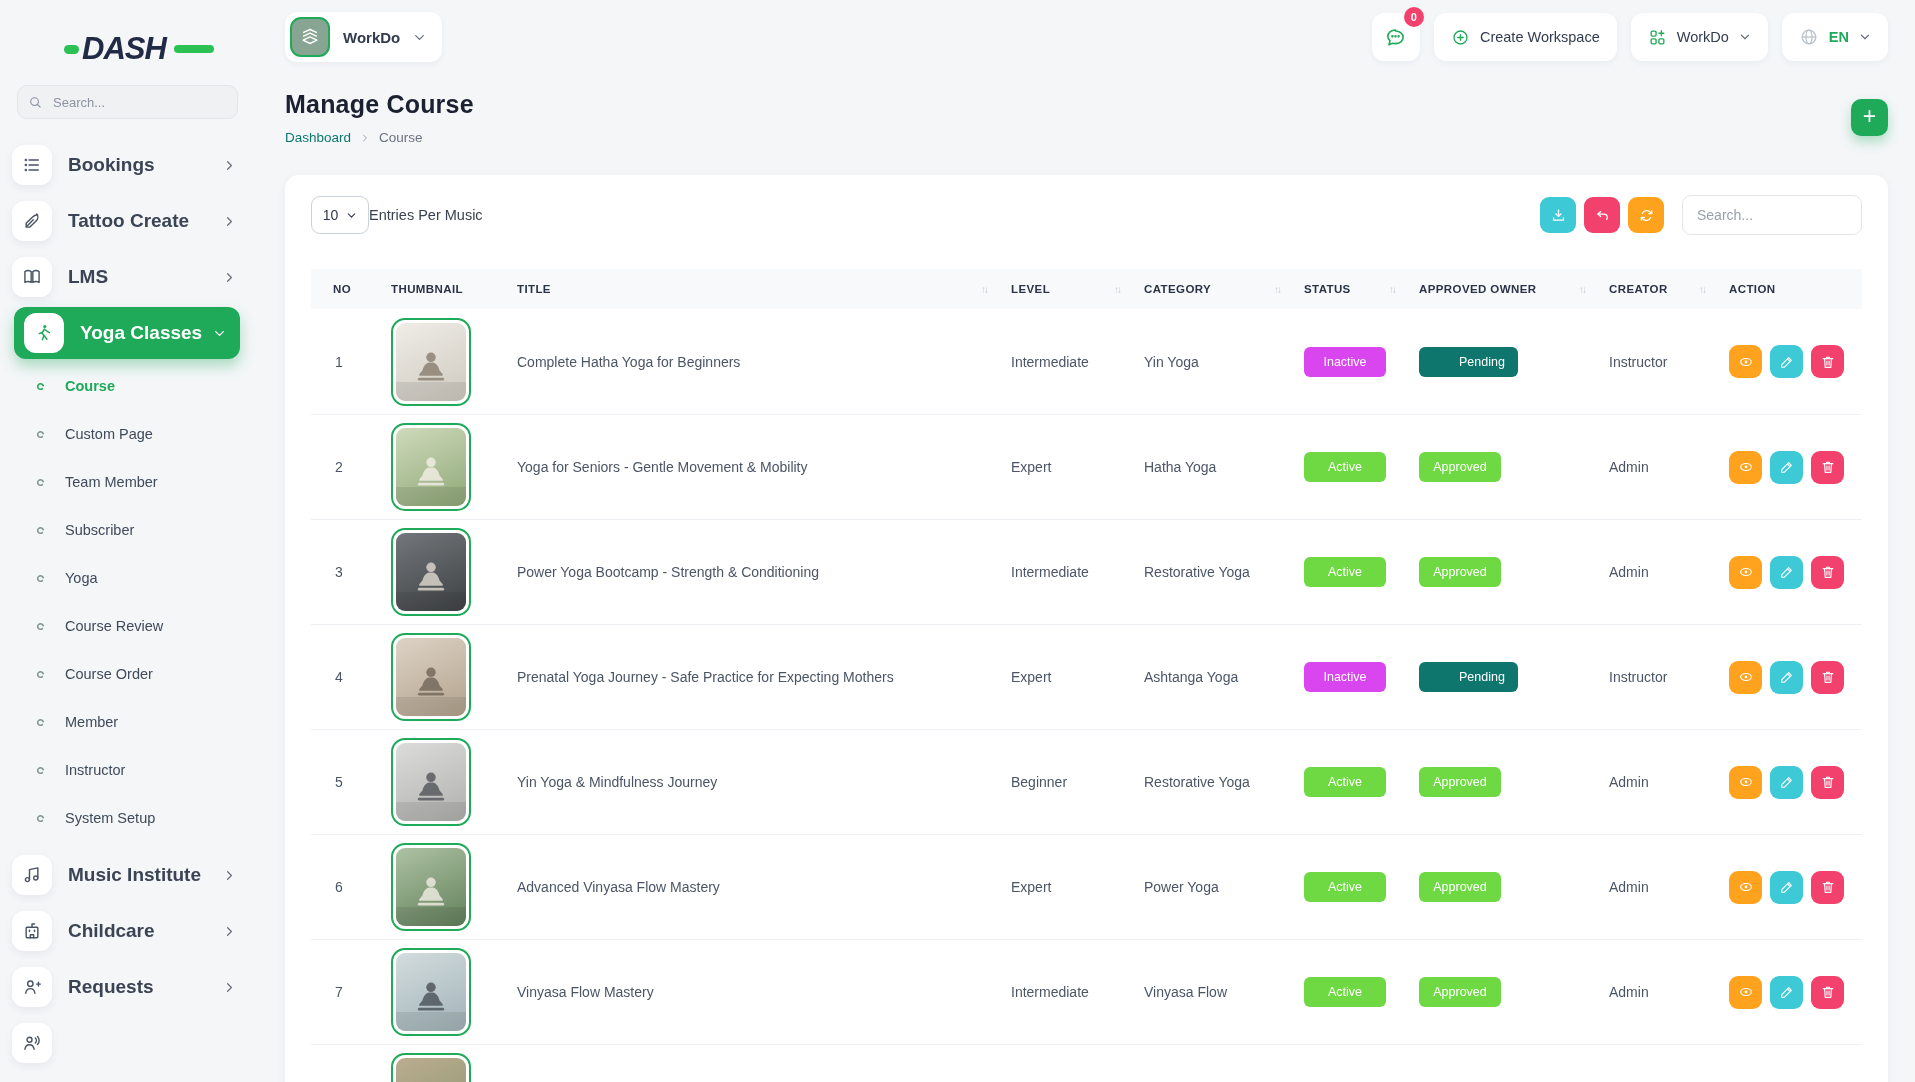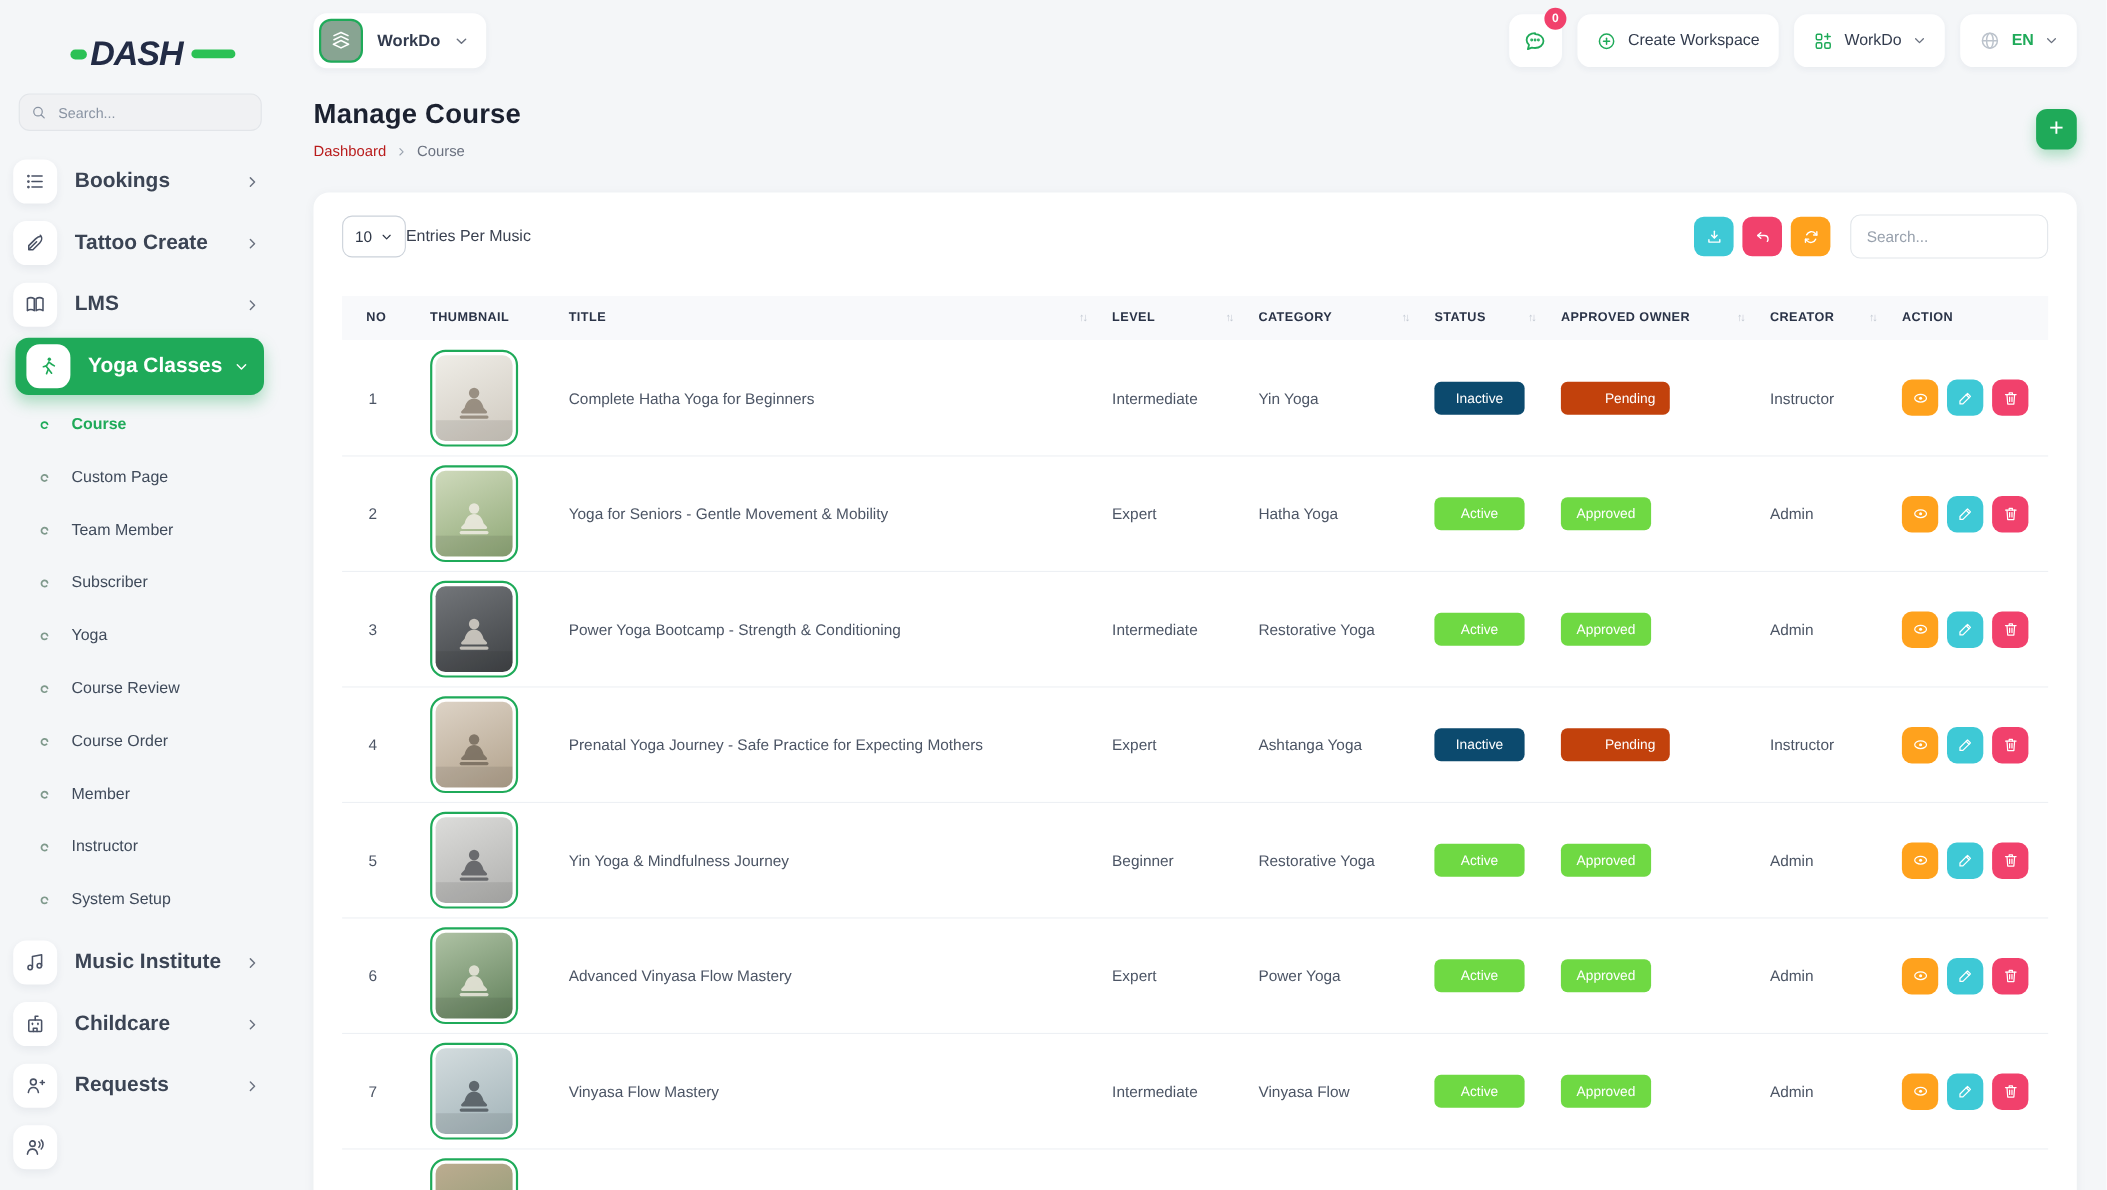--- a/index.html
+++ b/index.html
@@ -67,21 +67,21 @@
   .pill { height:48px; display:flex; align-items:center; gap:10px; background:#fff; border-radius:12px;
     padding:0 17px; font-size:14.5px; color:#333c4e; box-shadow:0 2px 6px rgba(45,60,90,.05); cursor:pointer; }
   .pill svg.ic-green { width:19px; height:19px; color:#1faa59; }
   .pill svg.ic-gray { width:20px; height:20px; color:#bcc3cc; }
   .pill .chev { width:12px; height:12px; transform:rotate(90deg); }
   .lang-label { color:#1faa59; font-weight:600; }
 
   .page-head { display:flex; justify-content:space-between; align-items:center; margin-top:28px; }
   .page-title { margin:0; font-size:25px; font-weight:700; color:#1b2130; letter-spacing:.2px; }
   .breadcrumb { margin-top:11px; font-size:13.5px; display:flex; align-items:center; gap:9px; }
-  .crumb-home { color:#b91c1c; cursor:pointer; }
+  .crumb-home { color:#0f766e; cursor:pointer; }
   .crumb-sep { width:10px; height:10px; color:#9aa3af; }
   .crumb-cur { color:#6b7280; }
   .add-btn { width:37px; height:37px; border-radius:10px; background:#1faa59; border:none; color:#fff;
     box-shadow:0 6px 12px rgba(31,170,89,.32); display:flex; align-items:center; justify-content:center;
     font-size:23px; font-weight:400; cursor:pointer; line-height:1; padding-bottom:3px; }
 
   .card { margin-top:30px; background:#fff; border-radius:14px; box-shadow:0 2px 10px rgba(48,62,84,.05);
     padding:20px 26px 0; height:1000px; }
   .card-toolbar { display:flex; justify-content:space-between; align-items:center; }
   .entries { display:flex; align-items:center; }
@@ -115,22 +115,22 @@
   .thumb { width:80px; height:88px; border:2px solid #1faa59; border-radius:14px; padding:3px;
     cursor:pointer; background:#fff; }
   .thumb-img { width:100%; height:100%; border-radius:9px; position:relative; overflow:hidden; }
   .thumb-img::after { content:""; position:absolute; left:0; right:0; bottom:0; height:24%;
     background:rgba(30,30,30,.10); }
   .thumb-img svg { position:absolute; left:50%; top:54%; transform:translate(-50%,-50%); width:42px;
     height:42px; opacity:.85; }
   .badge-pill { display:inline-flex; align-items:center; justify-content:center; min-width:82px;
     height:30px; border-radius:6px; color:#fff; font-size:12.5px; padding:0 13px; cursor:default; }
   .badge-green { background:#6fd943; }
-  .badge-pink { background:#0c4a6e; }
-  .badge-orange { background:#c2410c;padding-left:40px; }
+  .badge-pink { background:#d946ef; }
+  .badge-orange { background:#0f766e;padding-left:40px; }
   .actions { display:flex; gap:8px; }
   .act { width:33px; height:33px; border:none; border-radius:9px; display:flex; align-items:center;
     justify-content:center; color:#fff; cursor:pointer; }
   .act svg { width:16px; height:16px; }
   .act-view { background:#ffa21d; }
   .act-edit { background:#3ec9d6; }
   .act-del { background:#f1416c; }
 </style>
 </head>
 <body>

